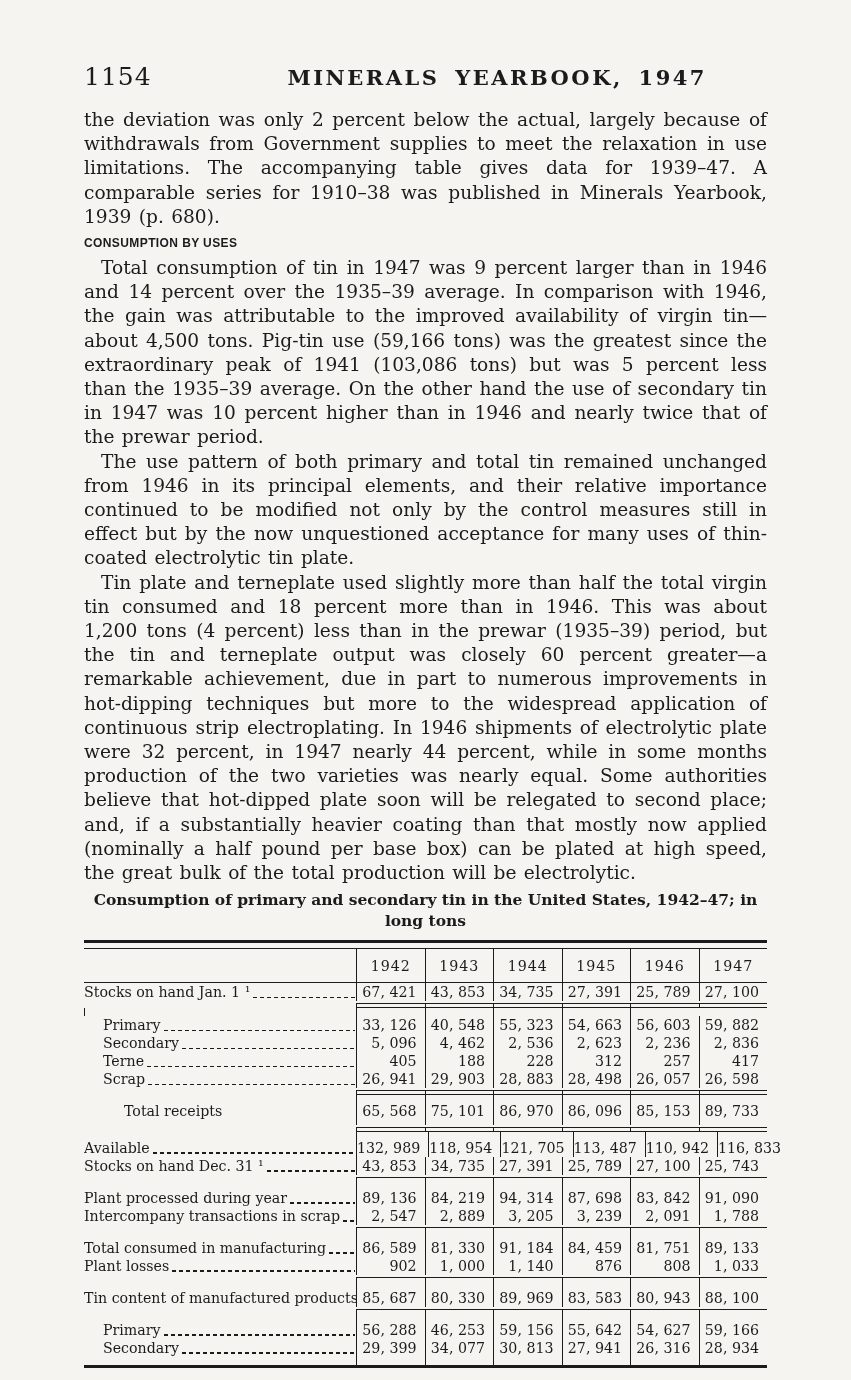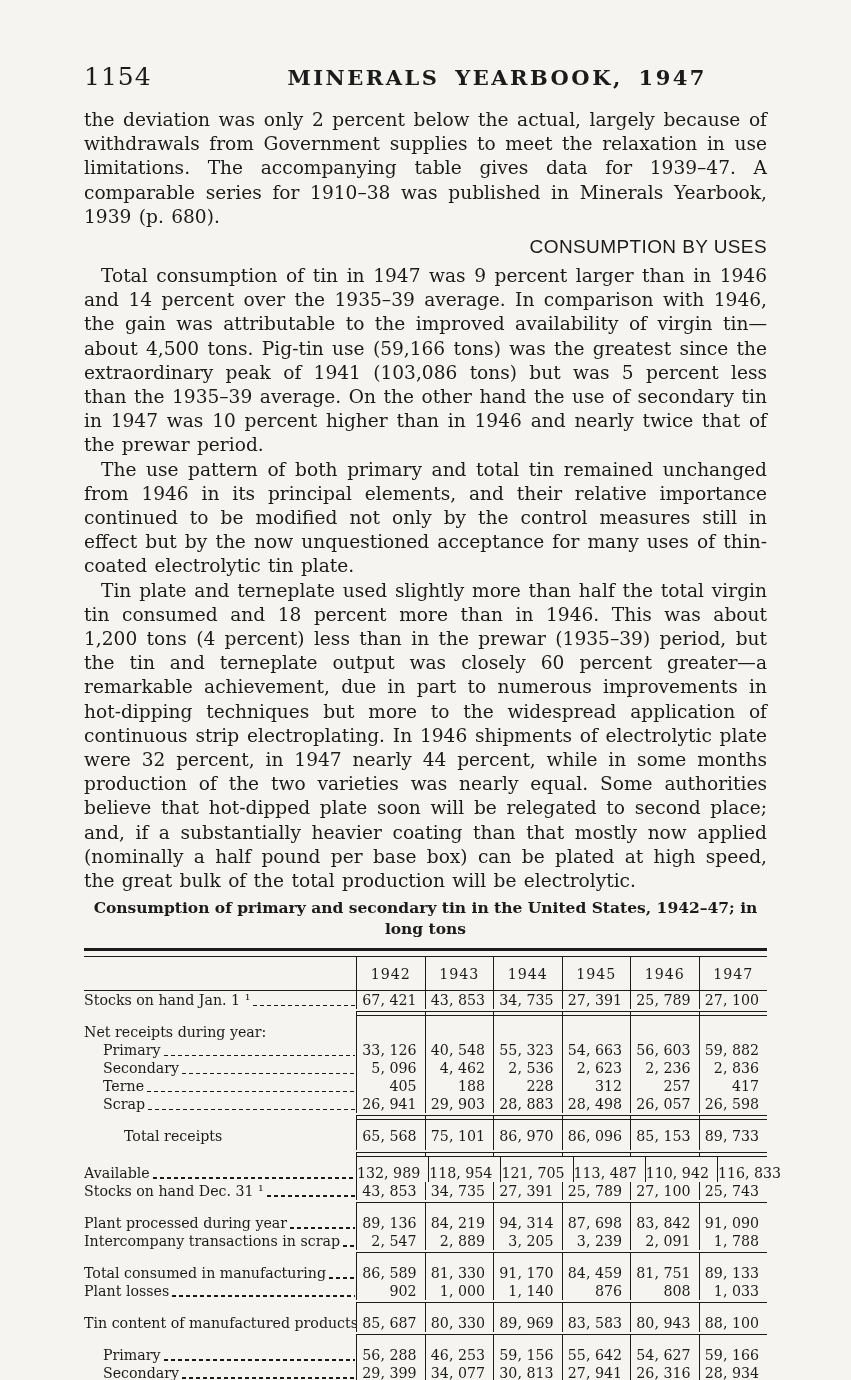--- a/index.html
+++ b/index.html
@@ -48,24 +48,24 @@
     word-spacing: 1.5px;
     margin: 0;
   }
   .para.first {
     margin-top: 14px;
   }
   .para.indent {
     text-indent: 17px;
   }
   .sechead {
-    text-align: right;
+    text-align: left;
     font-family: "Liberation Sans", "DejaVu Sans", sans-serif;
-    font-weight: normal;
-    font-size: 19px;
+    font-weight: bold;
+    font-size: 12px;
     letter-spacing: 0.4px;
     margin: 7px 0 6px 0;
   }
   
   .tbl-title {
     font-weight: bold;
     font-size: 15.5px;
     line-height: 21px;
     text-align: center;
     margin: 4px auto 9px auto;
@@ -175,23 +175,20 @@
         <div class="trow sep double">
           <div class="stub-sep"></div>
           <div class="num-sep"></div>
           <div class="num-sep"></div>
           <div class="num-sep"></div>
           <div class="num-sep"></div>
           <div class="num-sep"></div>
           <div class="num-sep"></div>
         </div>
         <div class="trow gap">
-          <div class="stub ind0">
-            <span class="lab">Net receipts during year:</span>
-          </div>
           <div class="num"></div>
           <div class="num"></div>
           <div class="num"></div>
           <div class="num"></div>
           <div class="num"></div>
           <div class="num"></div>
         </div>
         <div class="trow">
           <div class="stub ind1">
             <span class="lab">Primary</span>
@@ -336,21 +333,21 @@
           <div class="num-sep"></div>
           <div class="num-sep"></div>
         </div>
         <div class="trow gap">
           <div class="stub ind0">
             <span class="lab">Total consumed in manufacturing</span>
             <span class="leader"></span>
           </div>
           <div class="num">86, 589</div>
           <div class="num">81, 330</div>
-          <div class="num">91, 170</div>
+          <div class="num">91, 184</div>
           <div class="num">84, 459</div>
           <div class="num">81, 751</div>
           <div class="num">89, 133</div>
         </div>
         <div class="trow">
           <div class="stub ind0">
             <span class="lab">Plant losses</span>
             <span class="leader"></span>
           </div>
           <div class="num">902</div>

